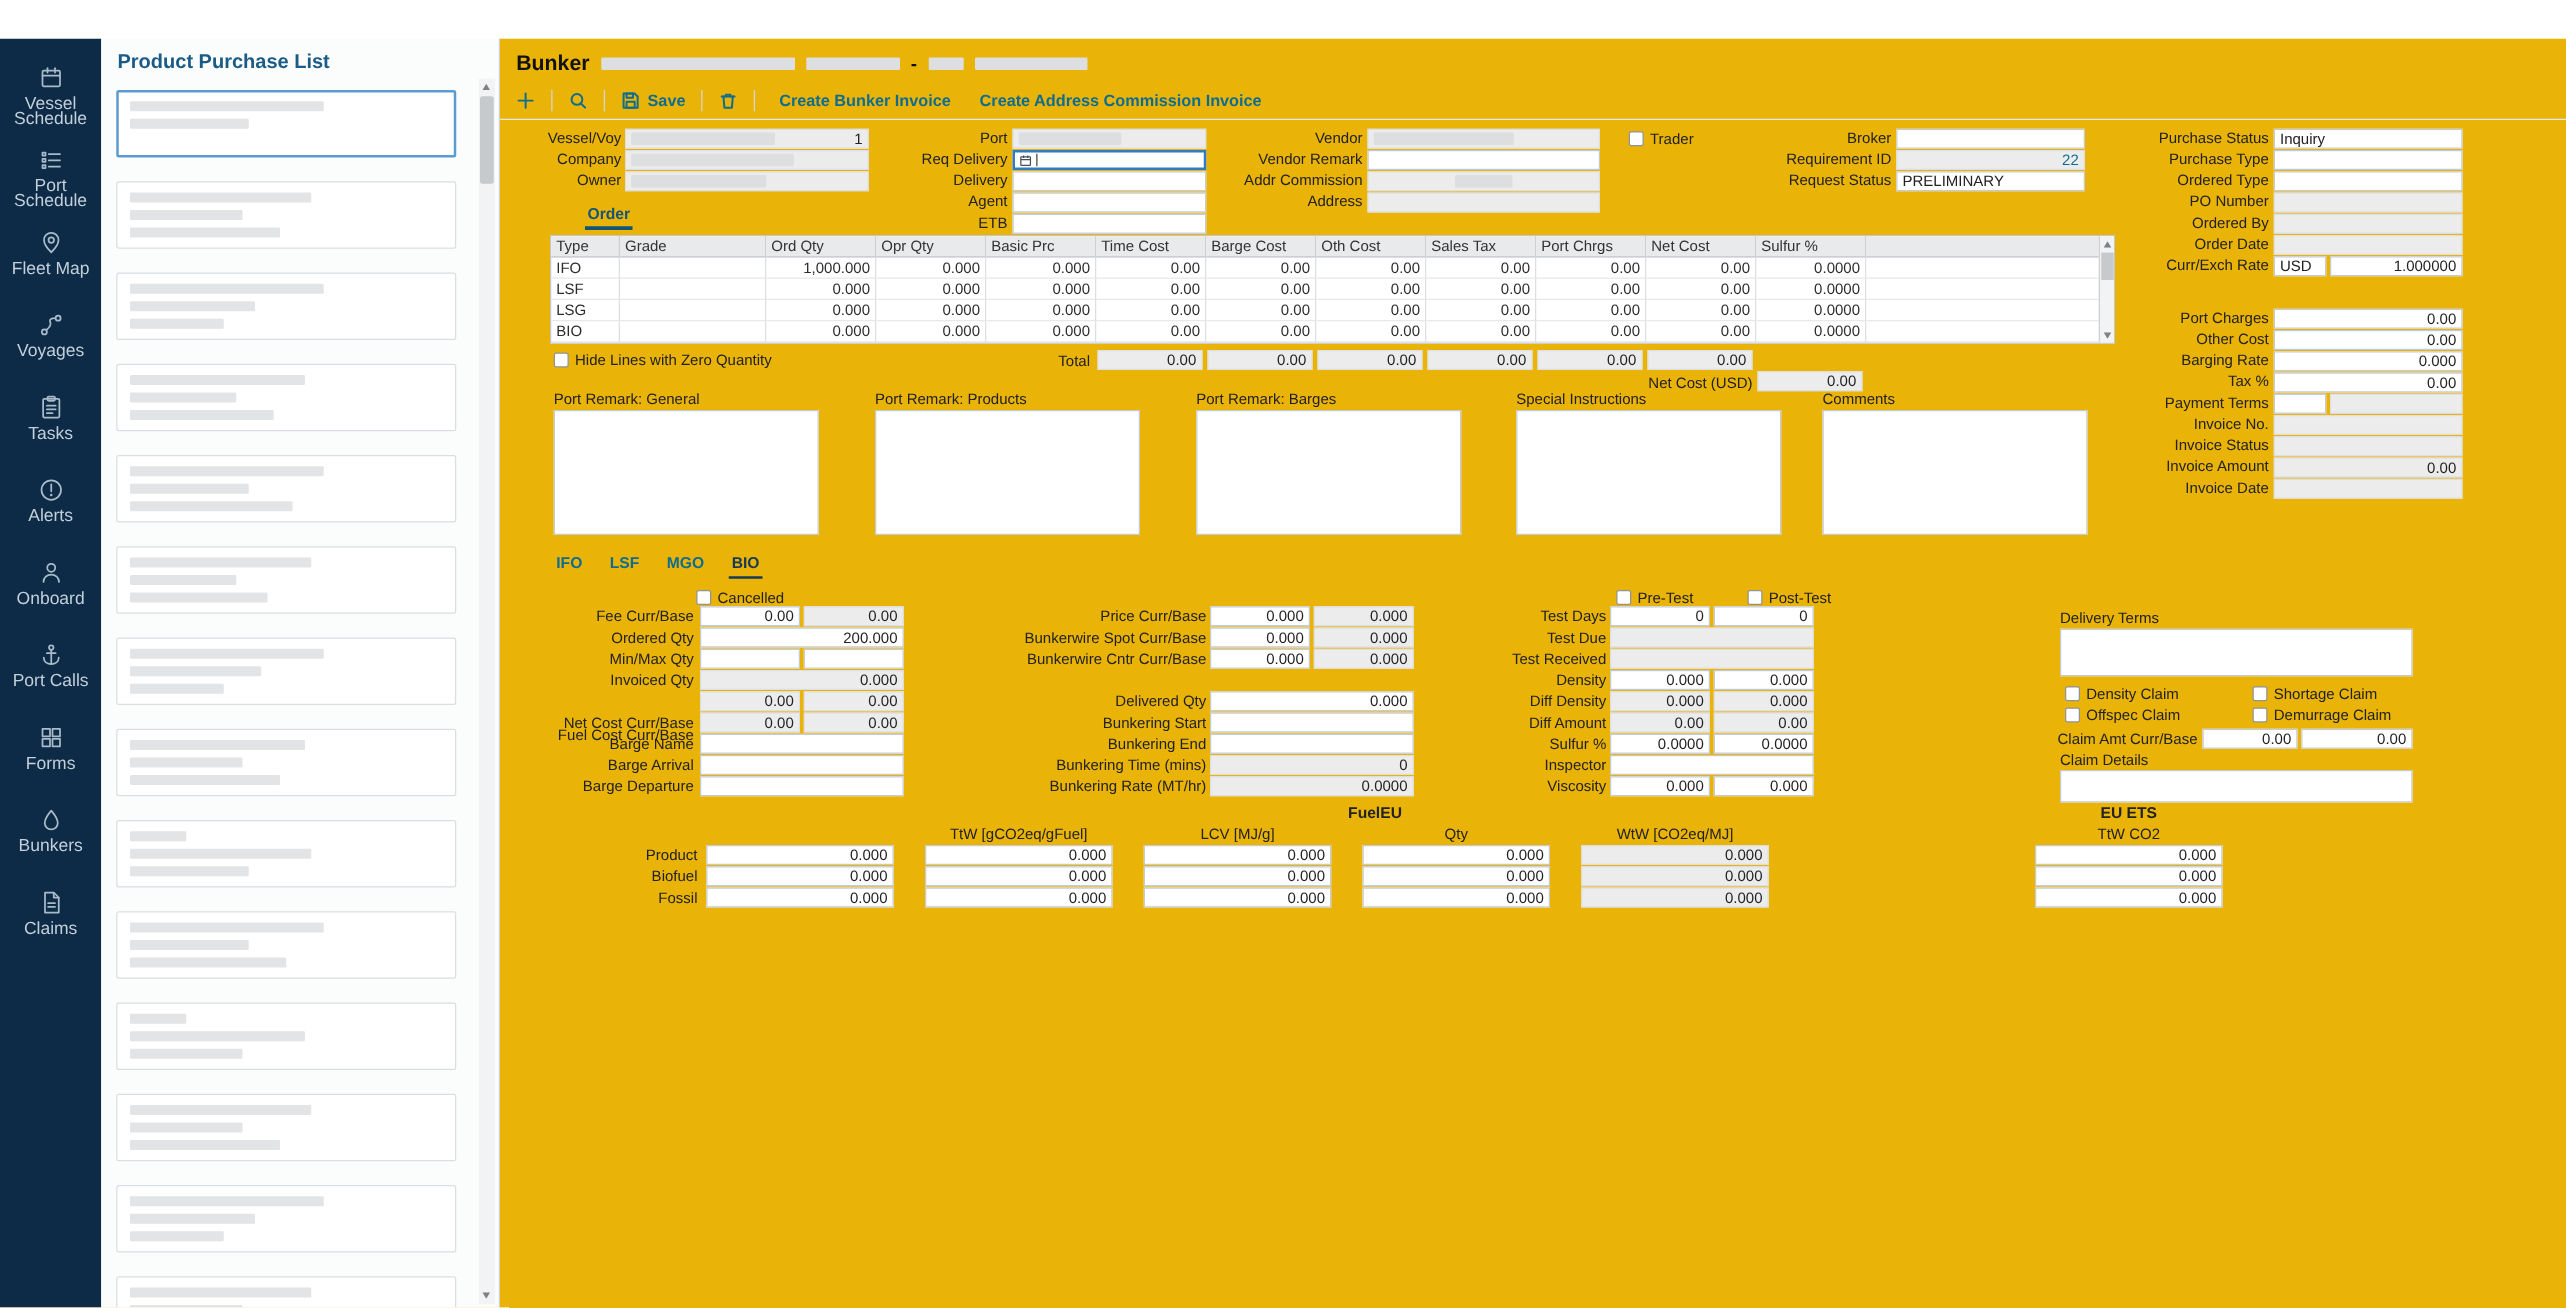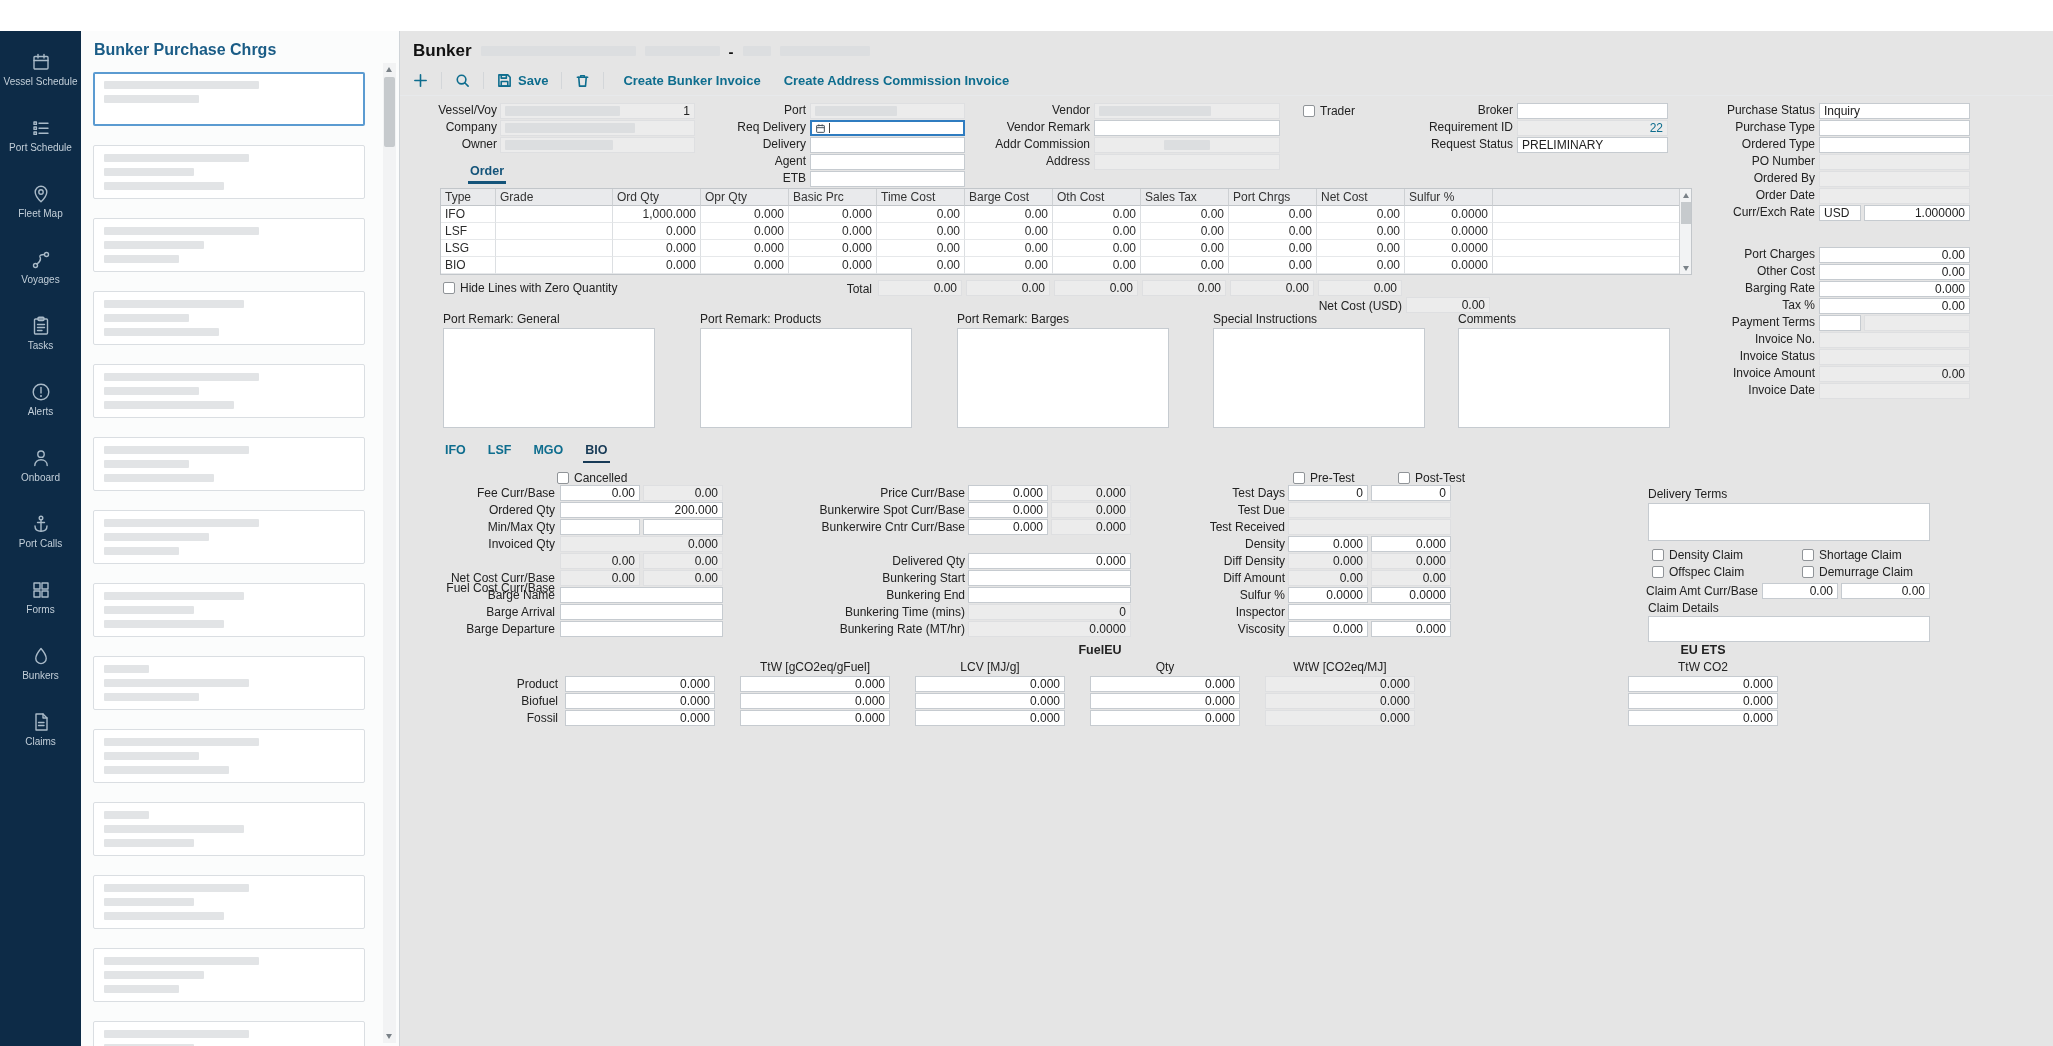--- a/index.html
+++ b/index.html
@@ -16,42 +16,42 @@
 
 
 .sidebar{position:absolute;left:0;top:31px;bottom:0;width:81px;background:#0d2b47;
   padding-top:14px;display:flex;flex-direction:column;overflow:hidden}
 .sb-item{width:100%;height:66px;display:flex;flex-direction:column;align-items:center;
   padding-top:7px;cursor:pointer}
 .sb-icon{height:20px}
 .sb-icon svg{width:20px;height:20px;fill:none;stroke:#a9bac8;stroke-width:1.4;
   stroke-linecap:round;stroke-linejoin:round}
 .sb-icon svg .f{fill:#a9bac8;stroke:none}
-.sb-label{margin-top:4px;font-size:10px;line-height:12px;color:#c3cfd9;text-align:center;max-width:74px}
+.sb-label{margin-top:4px;font-size:14px;line-height:12px;color:#c3cfd9;text-align:center;max-width:74px}
 
 
 .listpanel{position:absolute;left:81px;top:31px;bottom:0;width:319px;background:#fbfcfc;
   border-right:1px solid #cfd4d8;overflow:hidden}
 .listpanel-title{position:absolute;left:13px;top:10px;font-size:16px;font-weight:700;color:#1a5c86}
 .cards{position:absolute;left:12px;top:41px;width:276px}
 .card{width:272px;height:54px;background:#fff;border:1px solid #dadee2;border-radius:2px;
   margin-bottom:19px;padding:8px 10px;cursor:pointer}
 .card.selected{border:2px solid #5b9bd1;padding:7px 9px}
 .card .bar{height:8px;border-radius:1px;background:#e2e4e6;margin-bottom:6px}
 .vscroll{position:absolute;right:3px;top:32px;bottom:3px;width:13px;background:#f2f3f4;
   display:flex;flex-direction:column}
 .vscroll-thumb{width:11px;margin:1px;height:70px;background:#c6cacd;border-radius:2px}
 .sarr{width:13px;height:13px;position:relative;cursor:pointer}
 .sarr:before{content:"";position:absolute;left:3px;border-left:3.5px solid transparent;border-right:3.5px solid transparent}
 .sarr.up:before{top:4px;border-bottom:5px solid #7a8288}
 .sarr.down:before{top:4px;border-top:5px solid #7a8288}
 .vscroll .down{margin-top:auto}
 
 
-.main{position:absolute;left:400px;top:31px;right:0;bottom:0;background:#e5e5e5;overflow:hidden}
+.main{position:absolute;left:400px;top:31px;right:0;bottom:0;background:#eab308;overflow:hidden}
 .title-row{position:absolute;display:flex;align-items:center;gap:9px;height:20px}
 .title-row h1{font-size:17px;font-weight:700;color:#111}
 .title-sep{font-size:15px;font-weight:700;color:#111}
 .redact{display:inline-block;height:10px;background:#dcdee0;border-radius:1px}
 .toolbar{position:absolute;display:flex;align-items:center;gap:13px;height:22px}
 .tbtn{display:flex;align-items:center;gap:6px;background:none;border:none;color:#0e6d8e;
   font-size:13px;font-weight:700;cursor:pointer;font-family:inherit;padding:0}
 .tbtn svg{width:15px;height:15px;fill:none;stroke:#0e6d8e;stroke-width:1.7;stroke-linecap:round;stroke-linejoin:round}
 .tsep{width:1px;height:17px;background:#d3d6d9}
 .toolbar-rule{position:absolute;left:0;right:0;height:1px;background:#e7e9eb}
@@ -196,21 +196,21 @@
             <path d="M5 2h7l4 4v12H5z"></path>
             <path d="M12 2v4h4"></path>
             <line x1="7.5" y1="10.5" x2="13" y2="10.5"></line>
             <line x1="7.5" y1="13.5" x2="13" y2="13.5"></line>
           </svg></span>
         <span class="sb-label">Claims</span>
       </div>
     </nav>
 
   <aside class="listpanel">
-    <div class="listpanel-title">Bunker Purchase Chrgs</div>
+    <div class="listpanel-title">Product Purchase List</div>
     <div class="cards" id="cards">
         <div class="card selected">
           <div class="bar" style="width: 62%;"></div>
           <div class="bar" style="width: 38%;"></div>
         </div>
         <div class="card">
           <div class="bar" style="width: 58%;"></div>
           <div class="bar" style="width: 36%;"></div>
           <div class="bar" style="width: 48%;"></div>
         </div>

